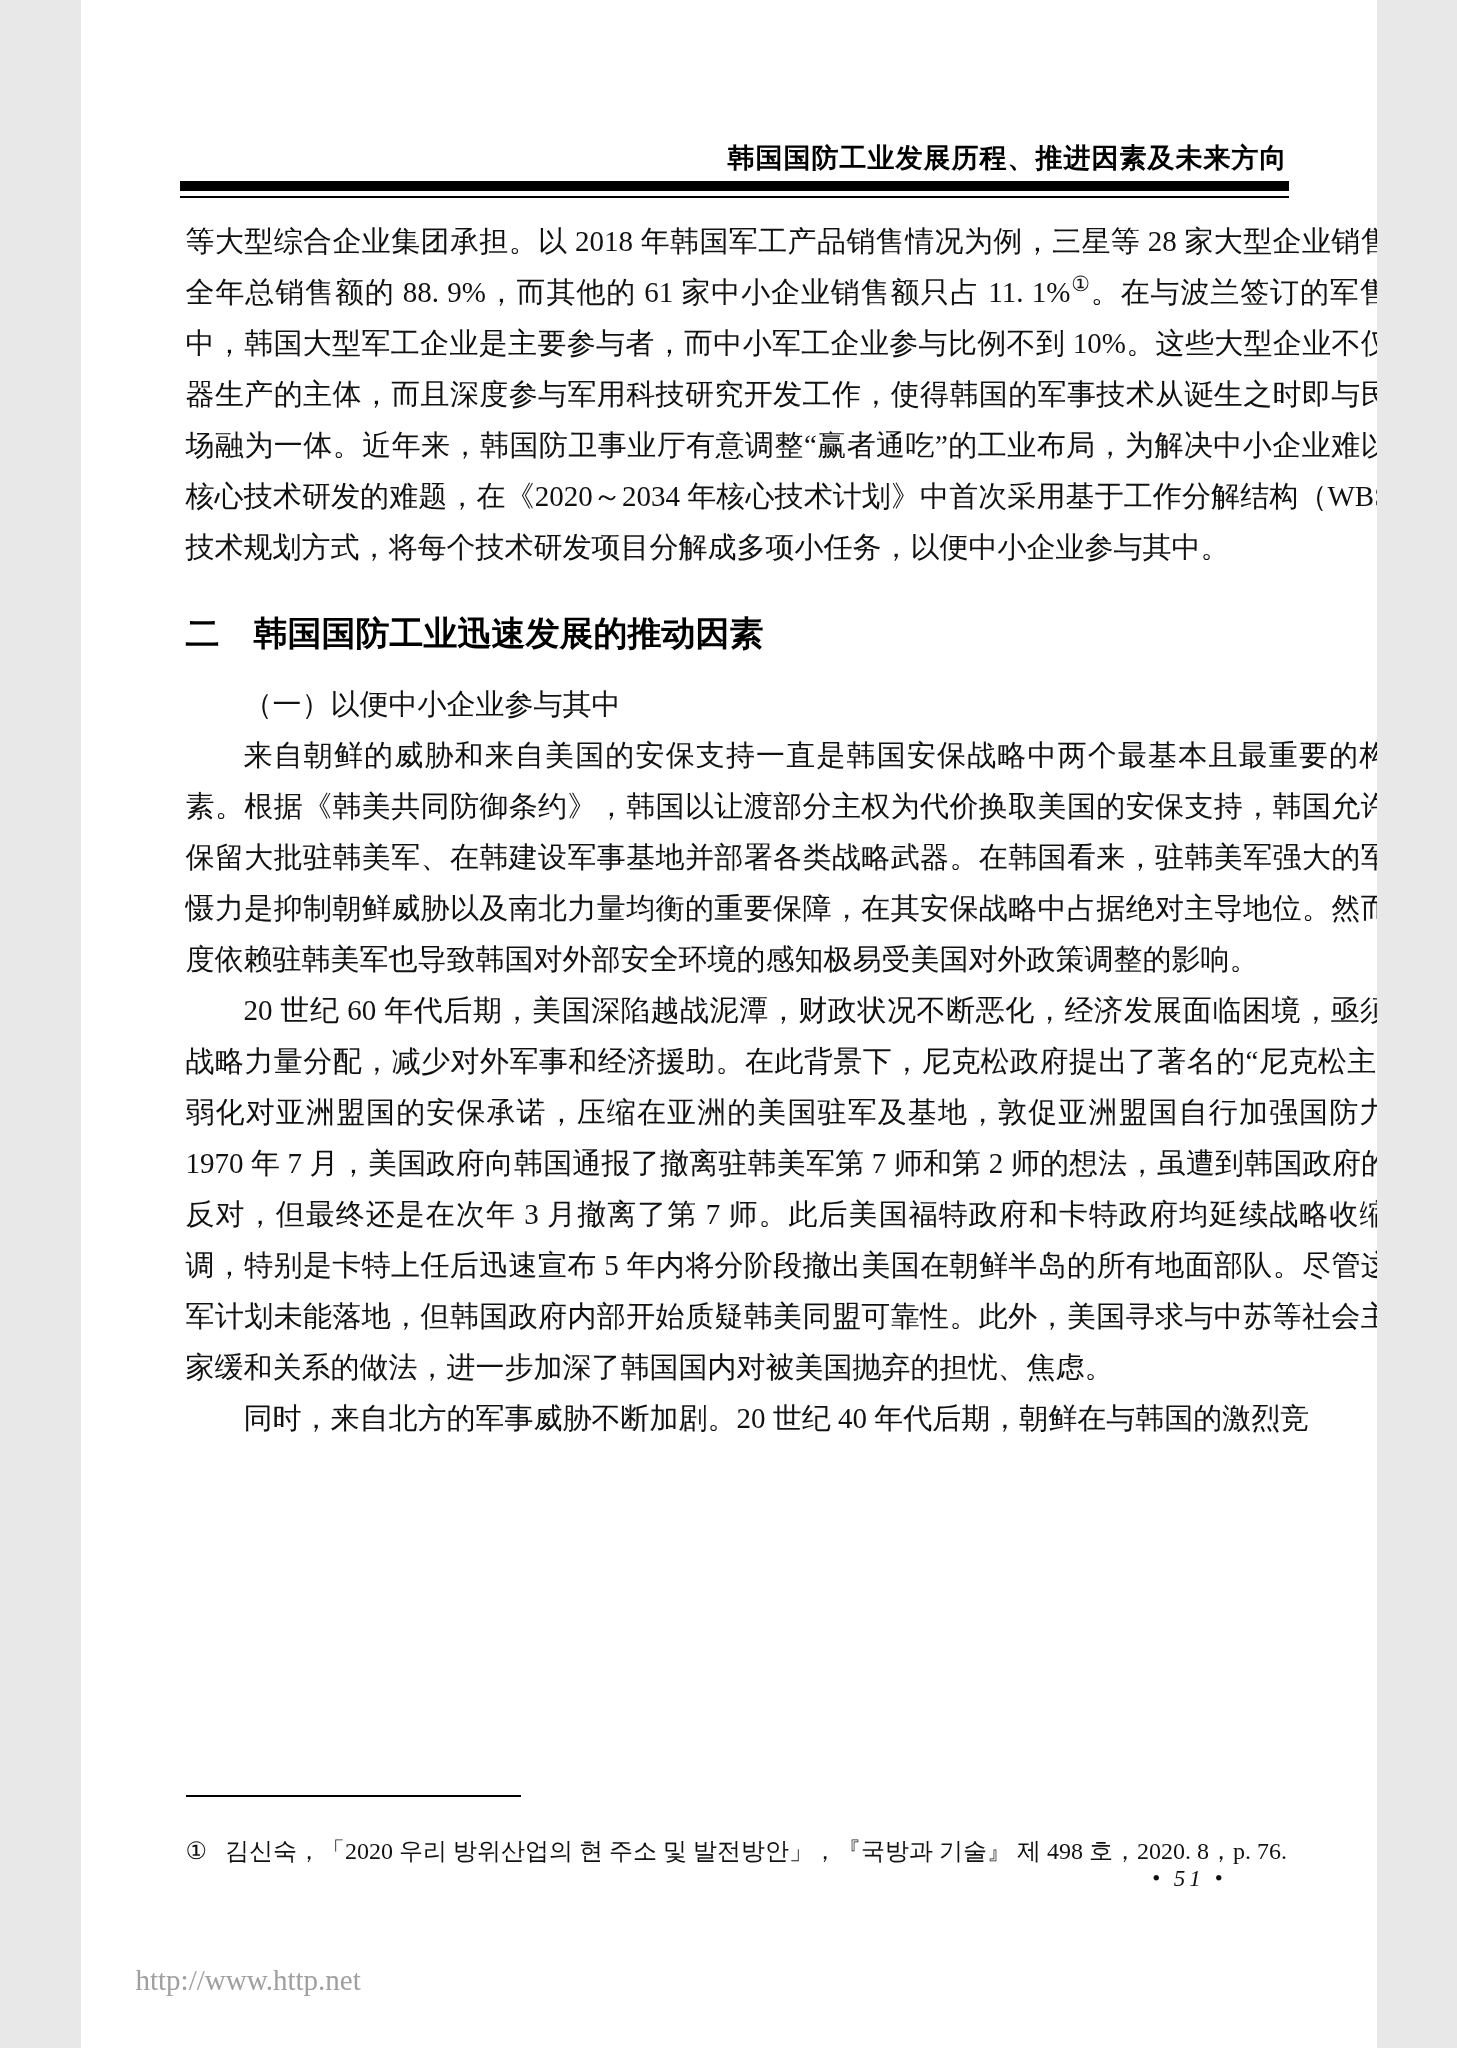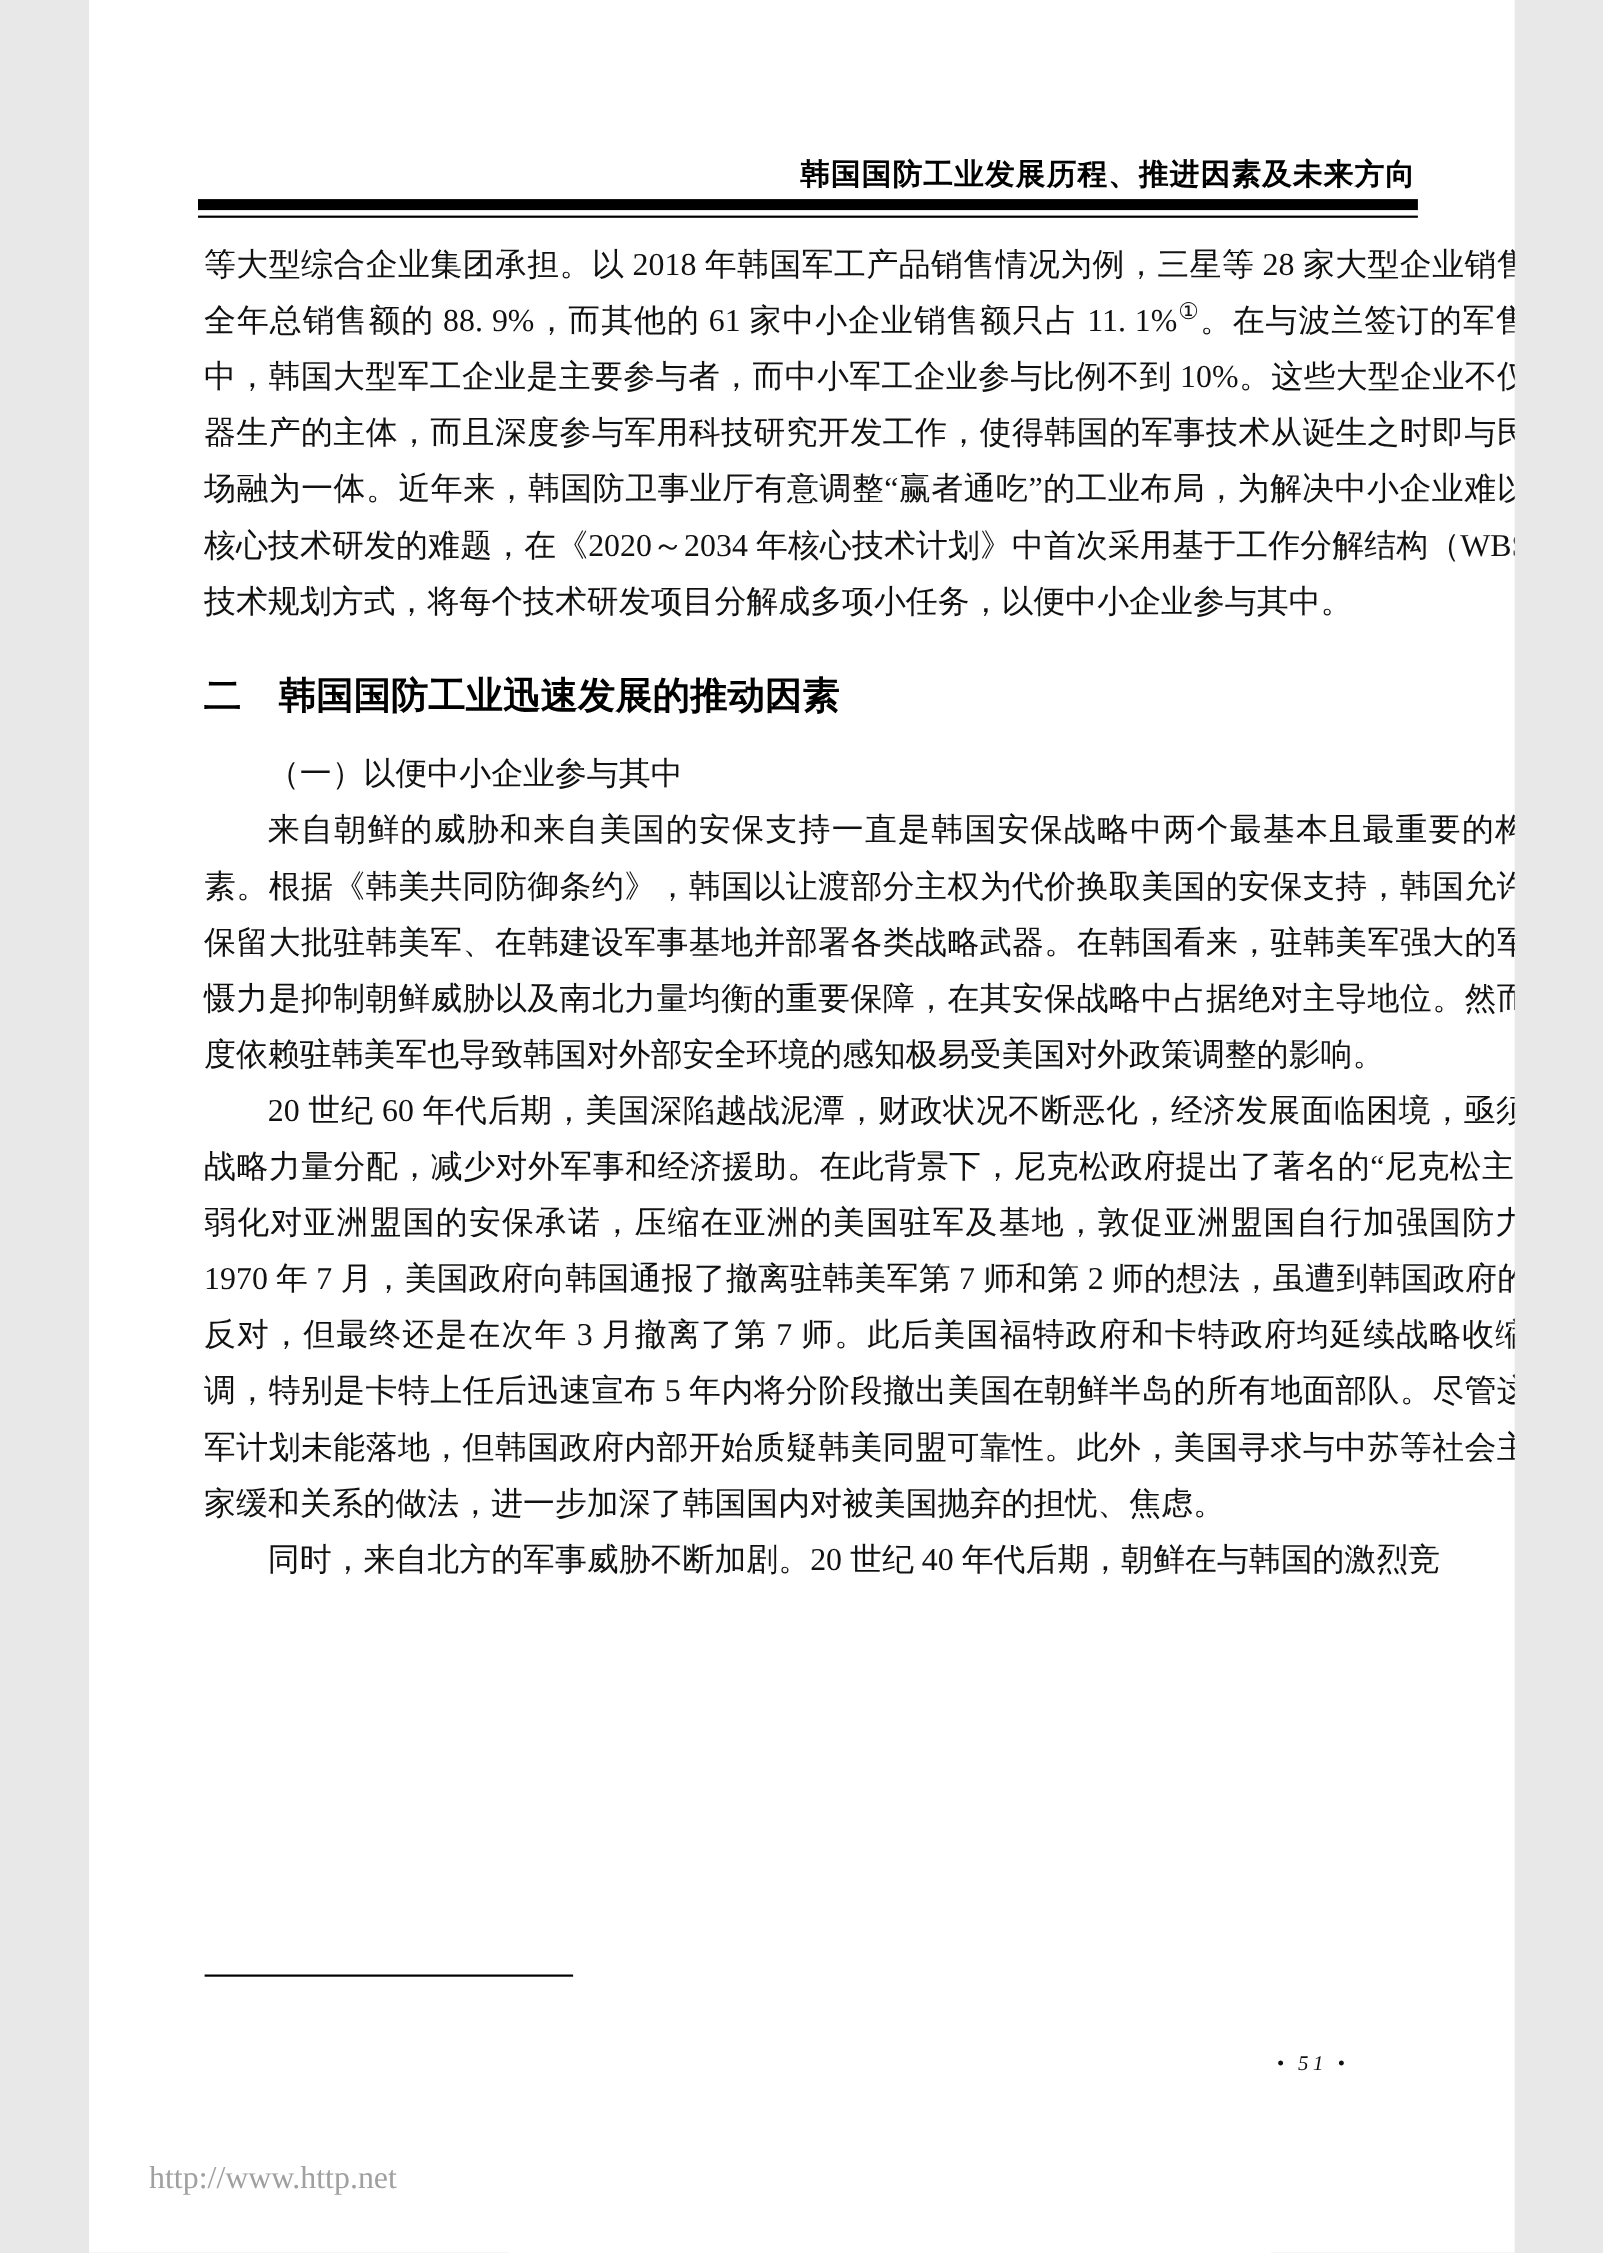--- a/index.html
+++ b/index.html
@@ -98,21 +98,21 @@
     font-size: 24px;
     line-height: 38px;
     text-align: justify;
   }
   .footnote .marker { margin-right: 18px; }
   
   .page-number {
     position: absolute;
     top: 1866px;
     right: 150px;
-    font-size: 19px;
+    font-size: 23px;
     font-style: italic;
     letter-spacing: 4px;
     color: #111111;
   }
   
   .watermark {
     position: absolute;
     top: 1964px;
     left: 55px;
     right: 55px;
@@ -144,20 +144,21 @@
     <p class="subsection-heading">（一）以便中小企业参与其中</p>
 
     <p class="indent">来自朝鲜的威胁和来自美国的安保支持一直是韩国安保战略中两个最基本且最重要的构成要素。根据《韩美共同防御条约》，韩国以让渡部分主权为代价换取美国的安保支持，韩国允许美国保留大批驻韩美军、在韩建设军事基地并部署各类战略武器。在韩国看来，驻韩美军强大的军事威慑力是抑制朝鲜威胁以及南北力量均衡的重要保障，在其安保战略中占据绝对主导地位。然而，过度依赖驻韩美军也导致韩国对外部安全环境的感知极易受美国对外政策调整的影响。</p>
 
     <p class="indent">20 世纪 60 年代后期，美国深陷越战泥潭，财政状况不断恶化，经济发展面临困境，亟须优化战略力量分配，减少对外军事和经济援助。在此背景下，尼克松政府提出了著名的“尼克松主义”，弱化对亚洲盟国的安保承诺，压缩在亚洲的美国驻军及基地，敦促亚洲盟国自行加强国防力量。1970 年 7 月，美国政府向韩国通报了撤离驻韩美军第 7 师和第 2 师的想法，虽遭到韩国政府的强烈反对，但最终还是在次年 3 月撤离了第 7 师。此后美国福特政府和卡特政府均延续战略收缩主基调，特别是卡特上任后迅速宣布 5 年内将分阶段撤出美国在朝鲜半岛的所有地面部队。尽管这一撤军计划未能落地，但韩国政府内部开始质疑韩美同盟可靠性。此外，美国寻求与中苏等社会主义国家缓和关系的做法，进一步加深了韩国国内对被美国抛弃的担忧、焦虑。</p>
 
     <p class="indent">同时，来自北方的军事威胁不断加剧。20 世纪 40 年代后期，朝鲜在与韩国的激烈竞</p>
   </div>
 
   <div class="footnote-separator"></div>
+  <div class="footnote"><span class="marker">①</span><span>김신숙，「2020 우리 방위산업의 현 주소 및 발전방안」，『국방과 기술』 제 498 호，2020. 8，p. 76.</span></div>
 
   <div class="page-number">• 51 •</div>
 
   <div class="watermark">
     <span>http://www.http.net</span>
   </div>
 
 </div>
 
 </body></html>

